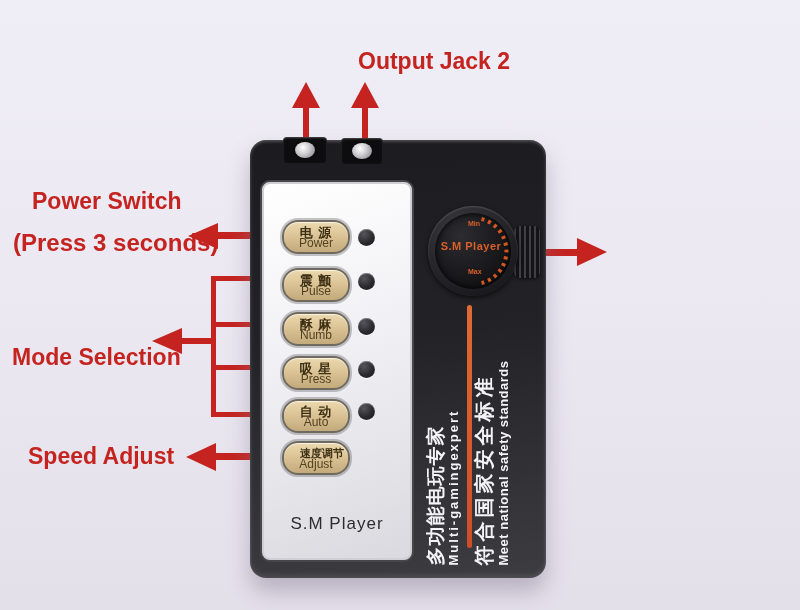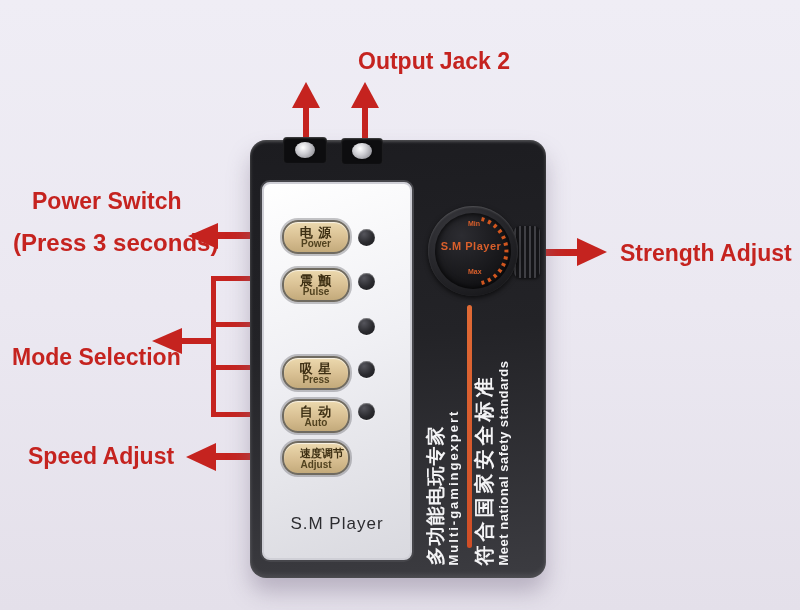--- a/index.html
+++ b/index.html
@@ -48,21 +48,21 @@
   }
   .dev-btn{
     position:absolute;left:20px;width:64px;height:30px;border-radius:16px;
     background:linear-gradient(180deg,#ecd9ae 0%,#d8bf92 55%,#c3aa7b 100%);
     border:2px solid #6f6a60;
     box-shadow:0 0 0 2px rgba(90,90,95,.35), inset 0 1px 1px rgba(255,255,255,.7);
     display:flex;flex-direction:column;align-items:center;justify-content:center;
     cursor:pointer;
   }
   .dev-btn .cn{font-size:13px;font-weight:bold;color:#3d2f13;line-height:13px;letter-spacing:1px;white-space:nowrap;}
-  .dev-btn .en{font-size:10px;font-weight:bold;color:#51421f;line-height:9px;}
+  .dev-btn .en{font-size:12px;font-weight:normal;color:#51421f;line-height:9px;}
   .dev-btn.wide .cn{font-size:11px;letter-spacing:0;margin-left:12px;}
   .b1{top:38px;}.b2{top:86px;}.b3{top:130px;}.b4{top:174px;}.b5{top:217px;}.b6{top:259px;}
   .led{
     position:absolute;left:96px;width:17px;height:17px;border-radius:50%;
     background:radial-gradient(circle at 35% 30%,#55555c 0%,#2a2a2e 55%,#1a1a1d 100%);
     box-shadow:inset 0 1px 1px rgba(255,255,255,.35), 0 1px 1px rgba(255,255,255,.6);
   }
   .l1{top:47px;}.l2{top:91px;}.l3{top:136px;}.l4{top:179px;}.l5{top:221px;}
   .brand{
     position:absolute;left:0;top:332px;width:100%;text-align:center;
@@ -133,21 +133,20 @@
   <div class="tick" style="top:322px;"></div>
   <div class="tick" style="top:365px;"></div>
   <div class="tick" style="top:412px;"></div>
 
   <div class="red-label" style="left:28px;top:443px;">Speed Adjust</div>
   <div class="tri tri-left" style="left:186px;top:443px;border-top-width:14px;border-bottom-width:14px;"></div>
   <div class="hline" style="left:214px;top:453px;width:64px;"></div>
 
   <div class="hline" style="left:523px;top:249px;width:56px;"></div>
   <div class="tri tri-right" style="left:577px;top:238px;"></div>
-  <div class="red-label" style="left:620px;top:240px;">Strength Adjust</div>
 
   <div class="device">
 
     <div class="jack jack1">
       <div class="jack-screw"></div>
     </div>
     <div class="jack jack2">
       <div class="jack-screw"></div>
     </div>
 
@@ -157,20 +156,24 @@
         <span class="en">Power</span>
       </div>
       <div class="led l1"></div>
 
       <div class="dev-btn b2">
         <span class="cn">震 颤</span>
         <span class="en">Pulse</span>
       </div>
       <div class="led l2"></div>
 
+      <div class="dev-btn b3">
+        <span class="cn">酥 麻</span>
+        <span class="en">Numb</span>
+      </div>
       <div class="led l3"></div>
 
       <div class="dev-btn b4">
         <span class="cn">吸 星</span>
         <span class="en">Press</span>
       </div>
       <div class="led l4"></div>
 
       <div class="dev-btn b5">
         <span class="cn">自 动</span>

